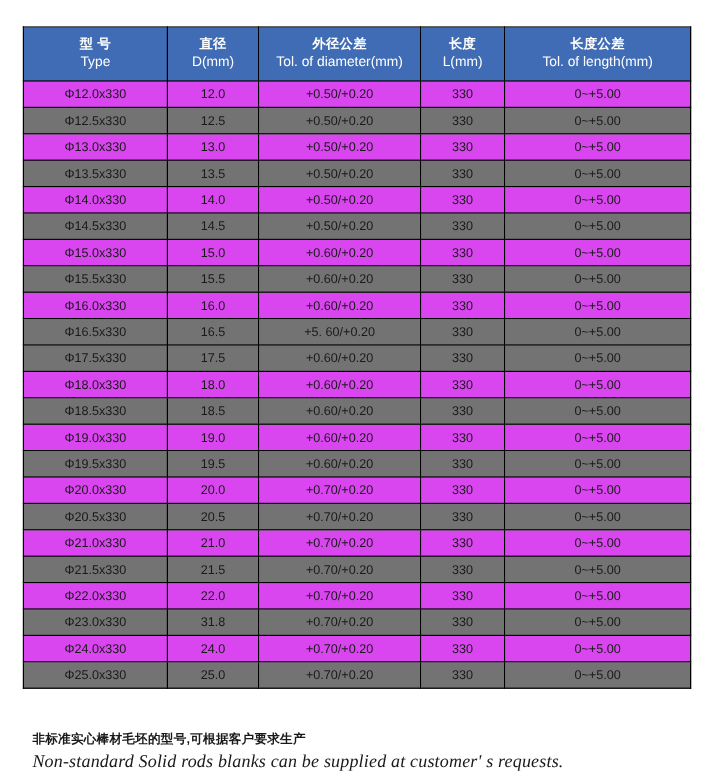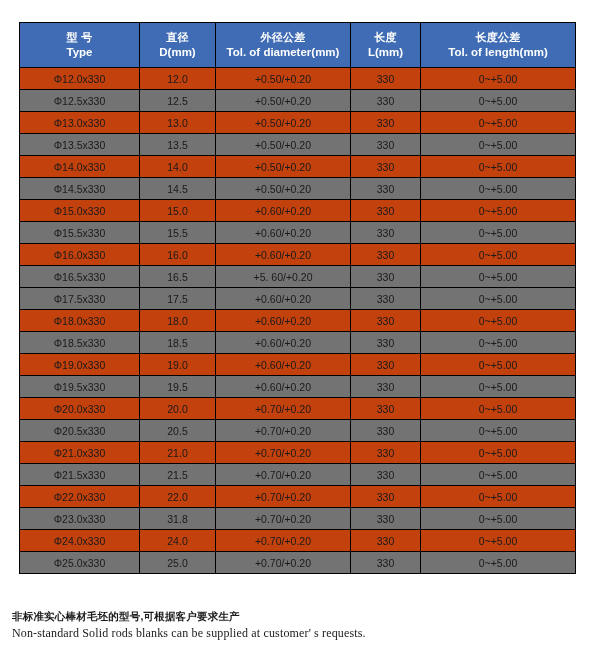--- a/index.html
+++ b/index.html
@@ -55,59 +55,60 @@
     vertical-align: middle;
   }
   thead th .zh {
     display: block;
     font-size: 11px;
     letter-spacing: 0.3px;
   }
   thead th .en {
     display: block;
     font-size: 11.5px;
-    font-weight: bold;
+    font-weight: normal;
   }
 
   tbody td {
     border: 1px solid #000000;
     height: 21px;
     padding: 0 2px;
     font-size: 10.5px;
     color: #1a1a1a;
     text-align: center;
     vertical-align: middle;
     white-space: nowrap;
   }
 
-  tbody tr.row-odd  td { background: #c2410c; }
+  tbody tr.row-odd  td { background: #d946ef; }
   tbody tr.row-even td { background: #737373; }
 
   #footer-note {
     position: absolute;
-    left: 12px;
+    left: 27px;
     top: 609px;
     width: 560px;
     font-family: "Liberation Serif", serif;
     color: #1a1a1a;
   }
   #footer-note .note-zh {
     display: block;
     font-family: "Liberation Sans", sans-serif;
     font-size: 10.5px;
     font-weight: bold;
     line-height: 1.45;
     letter-spacing: 0.2px;
   }
   #footer-note .note-en {
     display: block;
     font-family: "Liberation Serif", serif;
-    font-size: 12px;
+    font-size: 15px;
     line-height: 1.5;
     letter-spacing: 0.15px;
+    font-style: italic;
   }
 </style>
 </head>
 <body>
 
 <div id="page">
 
   <div id="spec-table-wrap">
     <table class="spec-table">
       <colgroup>

